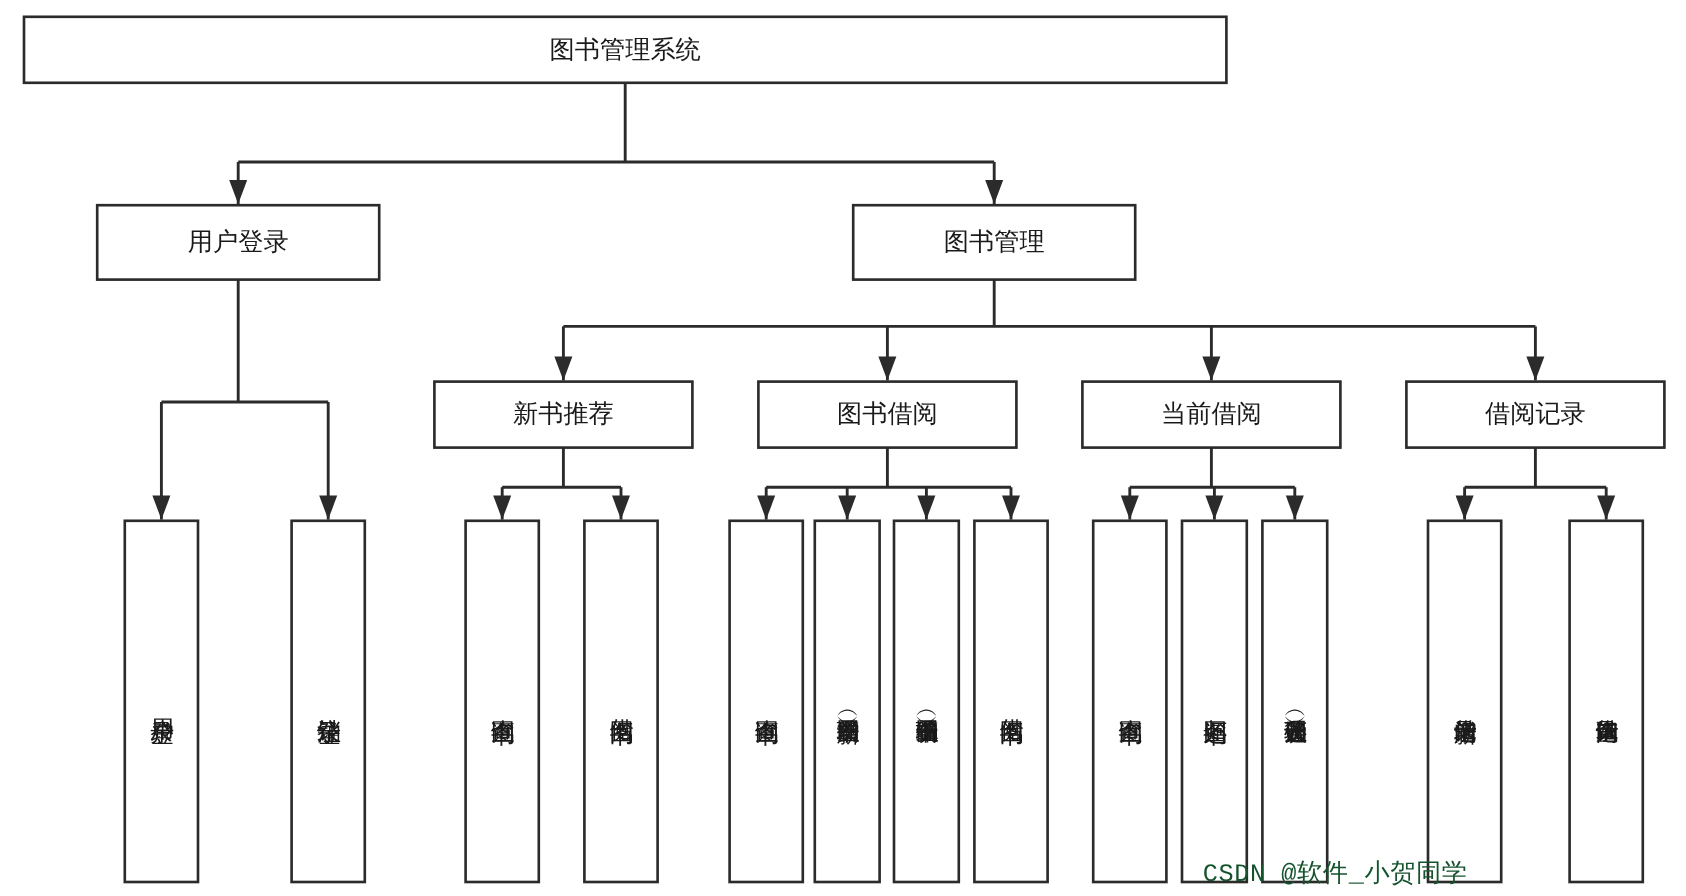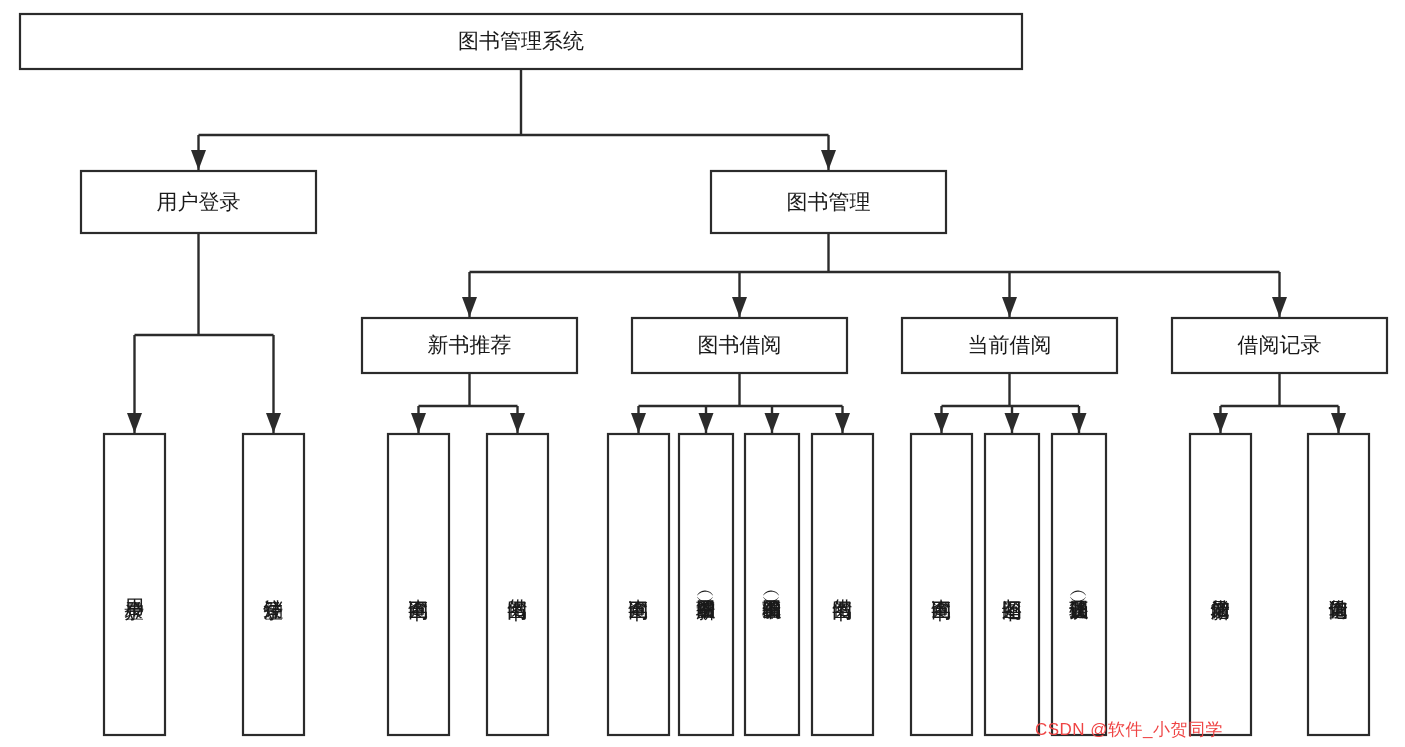--- a/index.html
+++ b/index.html
@@ -61,23 +61,23 @@
     align-items: center;
     justify-content: center;
     letter-spacing: 1px;
     white-space: nowrap;
     pointer-events: none;
   }
   .watermark {
     position: absolute;
     right: 10px;
     bottom: 6px;
-    font-family: Liberation Sans, sans-serif;
-    font-size: 17px;
-    color: #ef4444;
+    font-family: Liberation Mono, monospace;
+    font-size: 21px;
+    color: #14532d;
     white-space: nowrap;
     letter-spacing: 0.5px;
   }
 </style>
 </head>
 <body>
 
 <div id="diagram-root">
 
   <svg id="flow-svg" viewBox="0 0 1405 747">

